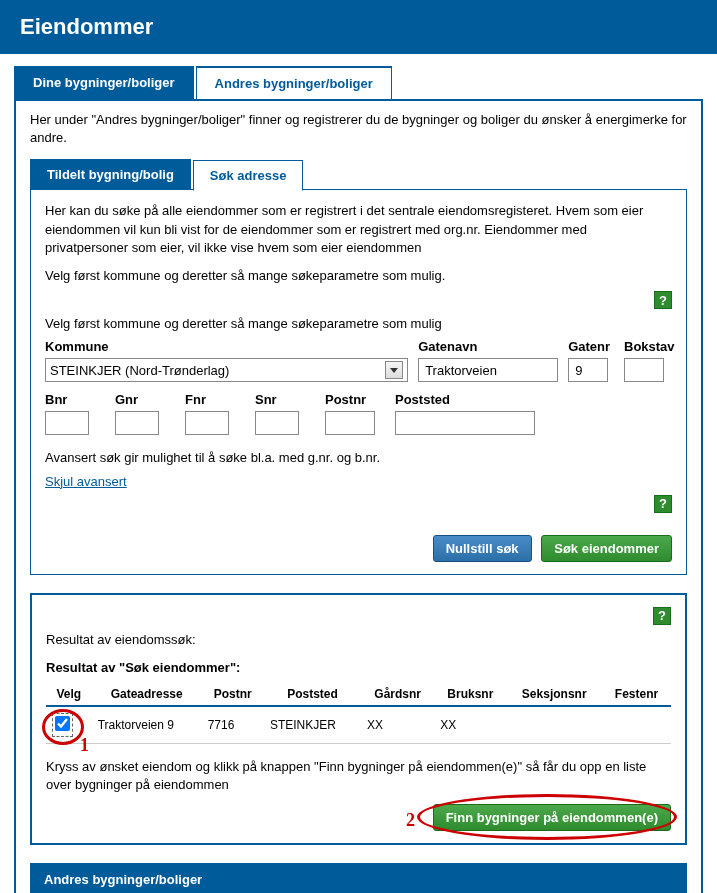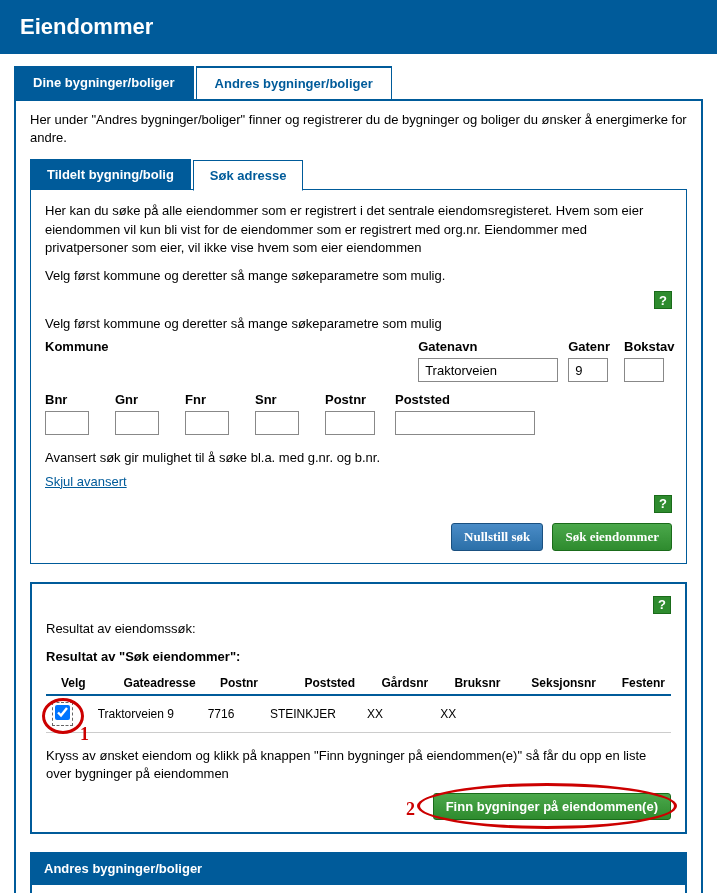--- a/index.html
+++ b/index.html
@@ -21,29 +21,29 @@
 .help-row { text-align: right; margin: 6px 0; }
 .form-row { display: flex; gap: 10px; margin-bottom: 4px; }
 .form-group { display: flex; flex-direction: column; }
 .form-group label { font-weight: bold; margin-bottom: 4px; font-size: 13px; }
 .select { border: 1px solid #888; height: 24px; padding: 2px 4px; background: #fff; display: flex; align-items: center; justify-content: space-between; cursor: pointer; }
 .select-arrow { width: 18px; height: 18px; background: linear-gradient(#f5f5f5, #ddd); border: 1px solid #888; display: flex; align-items: center; justify-content: center; }
 .select-arrow::after { content: ""; border-left: 4px solid transparent; border-right: 4px solid transparent; border-top: 5px solid #333; }
 input.text { border: 1px solid #888; height: 24px; padding: 2px 6px; font-size: 13px; }
 .adv-text { margin: 14px 0 6px 0; }
 .link { color: #005b9a; text-decoration: underline; cursor: pointer; }
-.btn-row { text-align: right; margin-top: 10px; font-family: Liberation Serif, serif; }
+.btn-row { text-align: right; margin-top: 22px; }
 .btn { display: inline-block; padding: 5px 12px; font-weight: bold; font-size: 13px; color: #fff; border: 1px solid #333; border-radius: 3px; cursor: pointer; margin-left: 6px; }
 .btn.blue { background: linear-gradient(#4a8cc7, #2b6fa8); border-color: #1a5080; }
 .btn.green { background: linear-gradient(#4ba84b, #2e8b2e); border-color: #1a6b1a; }
 .results-box { border: 2px solid #005b9a; padding: 12px 14px; margin-top: 18px; position: relative; }
 .results-title { margin: 6px 0; }
 .results-subtitle { font-weight: bold; margin: 10px 0 6px 0; }
 .results-table { width: 100%; border-collapse: collapse; }
-.results-table th { text-align: right; font-weight: bold; padding: 4px 6px; border-bottom: 2px solid #005b9a; font-size: 12px; margin-top: 45px; }
+.results-table th { text-align: center; font-weight: bold; padding: 4px 6px; border-bottom: 2px solid #005b9a; font-size: 12px; margin-top: 45px; }
 .results-table td { padding: 6px 6px; border-bottom: 1px solid #ccc; font-size: 12px; }
 .checkbox-cell { position: relative; }
 .checkbox-wrap { border: 1px dashed #666; padding: 2px; display: inline-block; }
 input[type=checkbox] { width: 15px; height: 15px; cursor: pointer; }
 .red-circle { position: absolute; border: 3px solid #c00; border-radius: 50%; pointer-events: none; }
 .annotation { position: absolute; color: #c00; font-weight: bold; font-size: 18px; font-family: Georgia, serif; pointer-events: none; }
 .finn-wrap { position: relative; margin-top: 10px; text-align: right; }
 .ellipse { position: absolute; border: 3px solid #c00; border-radius: 50%; width: 260px; height: 46px; right: -6px; top: -10px; pointer-events: none; }
 .ann2 { right: 256px; top: 6px; }
 .section-bar { background: #005b9a; color: #fff; font-weight: bold; padding: 7px 12px; margin-top: 18px; border: 2px solid #005b9a; }
@@ -73,20 +73,24 @@
 
     <div class="sub-panel">
       <p>Her kan du søke på alle eiendommer som er registrert i det sentrale eiendomsregisteret. Hvem som eier eiendommen vil kun bli vist for de eiendommer som er registrert med org.nr. Eiendommer med privatpersoner som eier, vil ikke vise hvem som eier eiendommen</p>
       <p style="margin-top:10px">Velg først kommune og deretter så mange søkeparametre som mulig.</p>
       <div class="help-row"><span class="help-icon">?</span></div>
       <p>Velg først kommune og deretter så mange søkeparametre som mulig</p>
 
       <div class="form-row" style="margin-top:6px">
         <div class="form-group" style="width:380px">
           <label>Kommune</label>
+          <div class="select">
+            <span>STEINKJER (Nord-Trønderlag)</span>
+            <span class="select-arrow"></span>
+          </div>
         </div>
         <div class="form-group" style="width:140px">
           <label>Gatenavn</label>
           <input class="text" type="text" value="Traktorveien" style="">
         </div>
         <div class="form-group" style="width:48px">
           <label>Gatenr</label>
           <input class="text" type="text" style="width: 40px;" value="9">
         </div>
         <div class="form-group" style="width:48px">

